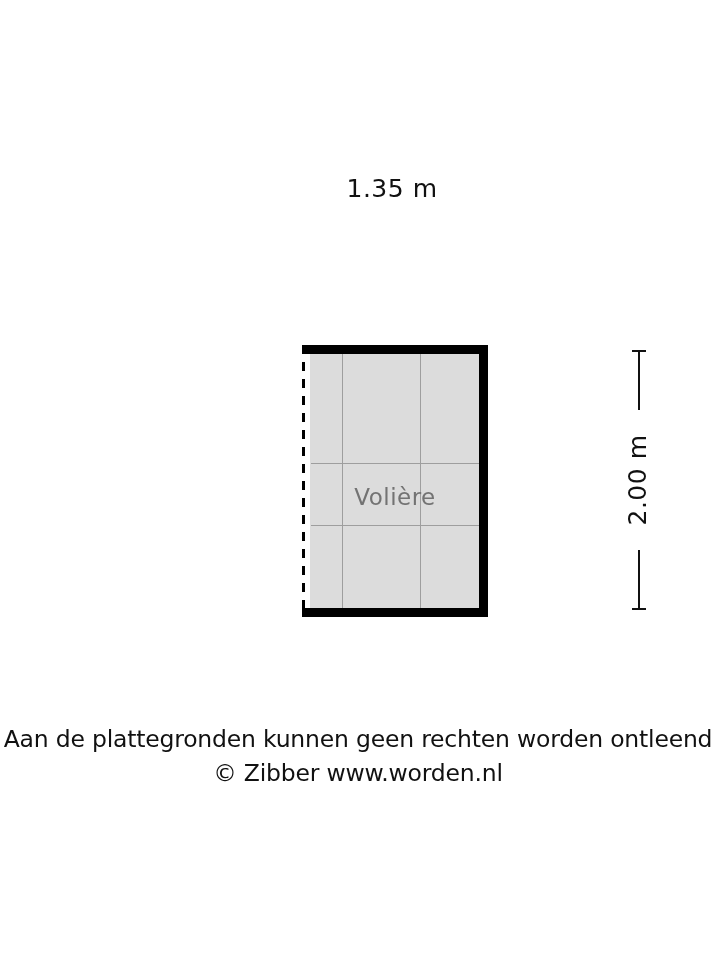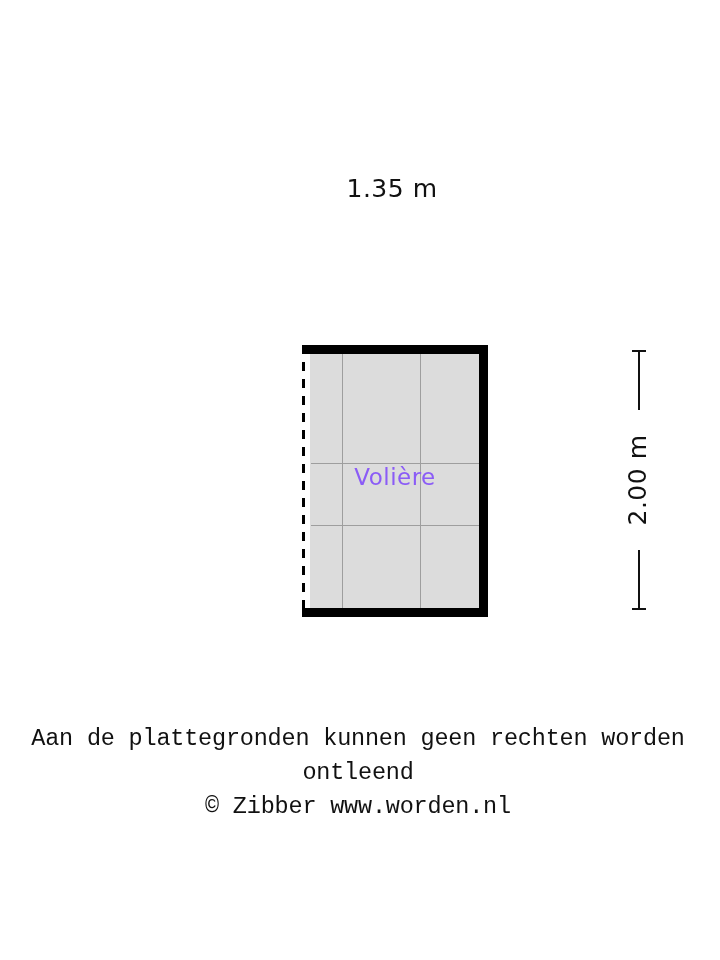--- a/index.html
+++ b/index.html
@@ -171,36 +171,35 @@
     width: 168px;
     height: 1px;
     background: #9e9e9e;
   }
   .grid-h.h1 { top: 118px; }
   .grid-h.h2 { top: 180px; }
 
   .room-label {
     position: absolute;
     left: 0;
-    top: 119px;
+    top: 139px;
     width: 186px;
     text-align: center;
     font-size: 23px;
-    color: #8b5cf6;
+    color: #737373;
     letter-spacing: 0.5px;
   }
 
   
   .footer {
     position: absolute;
     left: 0;
     top: 722px;
     width: 716px;
     text-align: center;
-    font-family: Liberation Mono, monospace;
   }
   .footer .line1 {
     font-size: 23.5px;
     color: #111111;
     line-height: 34px;
     letter-spacing: -0.2px;
   }
   .footer .line2 {
     font-size: 23.5px;
     color: #111111;

